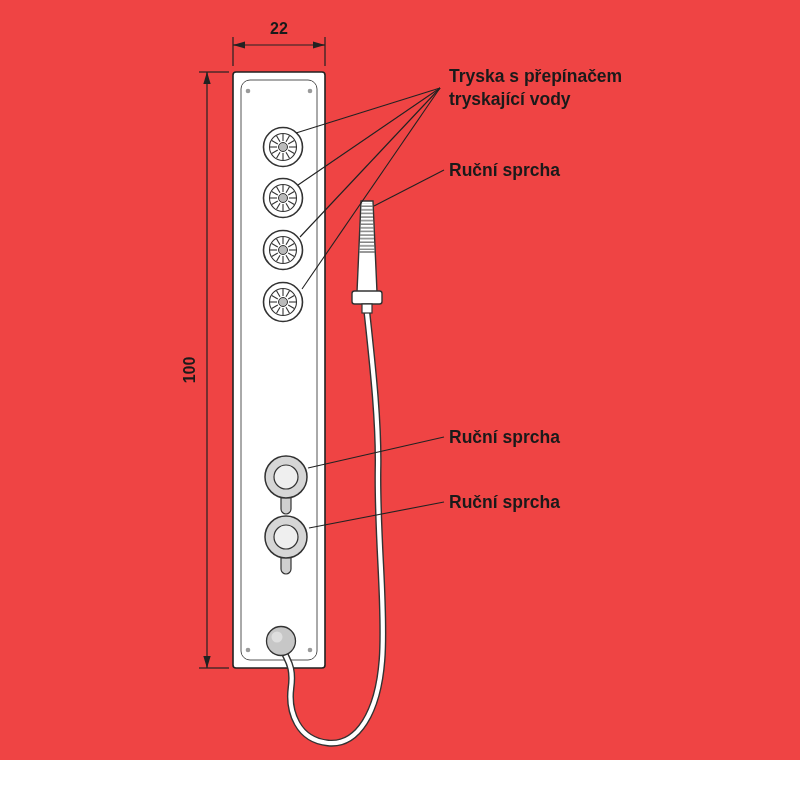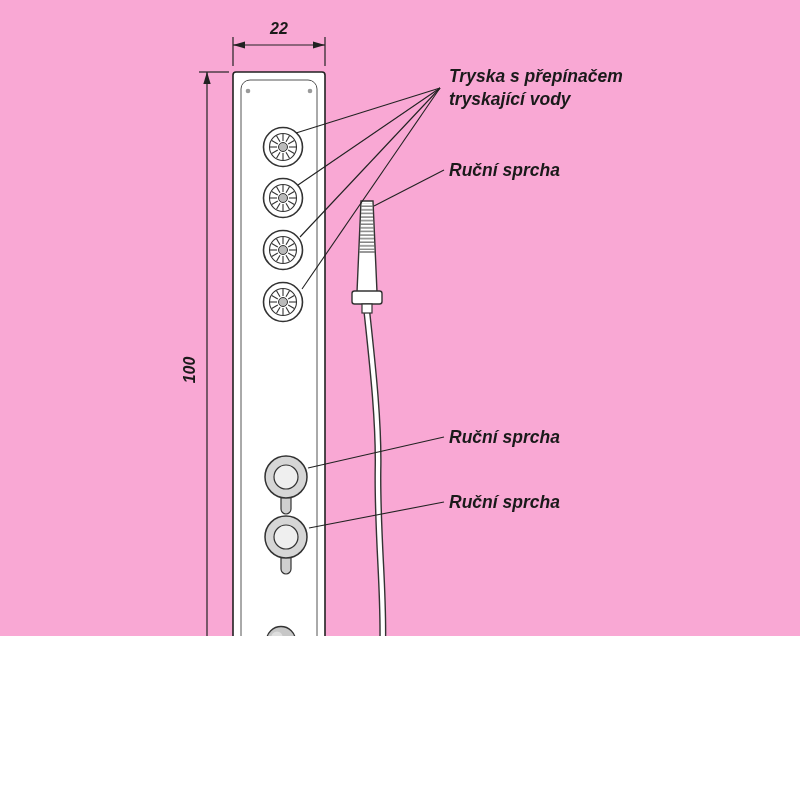--- a/index.html
+++ b/index.html
@@ -1,20 +1,19 @@
 <!DOCTYPE html>
 <html><head>
 <meta charset="utf-8">
 <style>
   html, body { margin: 0; padding: 0; background: #ffffff; }
   .stage {
-    width: 800px; height: 636px; position: relative;
-    background: #f9a8d4; overflow: hidden;
+    width: 800px; height: 760px; position: relative;
+    background: #ef4444; overflow: hidden;
     font-family: "Liberation Sans", sans-serif;
-    font-style: italic;
   }
   svg { display: block; }
   svg text {
     font-family: "Liberation Sans", sans-serif;
     fill: #1a1a1a;
   }
   .lbl { font-size: 17.5px; font-weight: bold; }
   .dim { font-size: 16px; font-weight: 600; }
 </style>
 </head>

